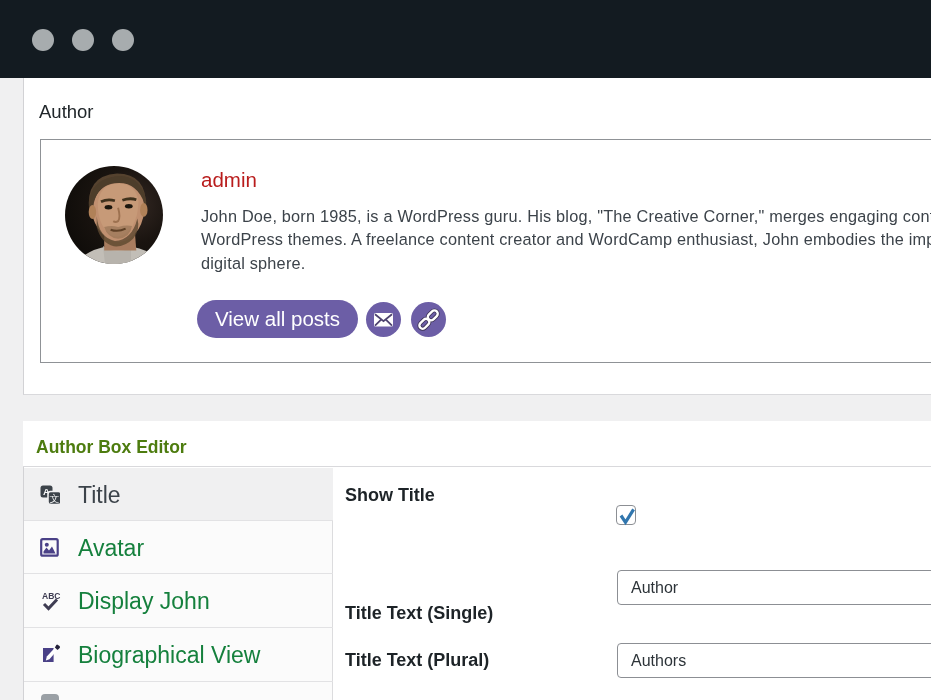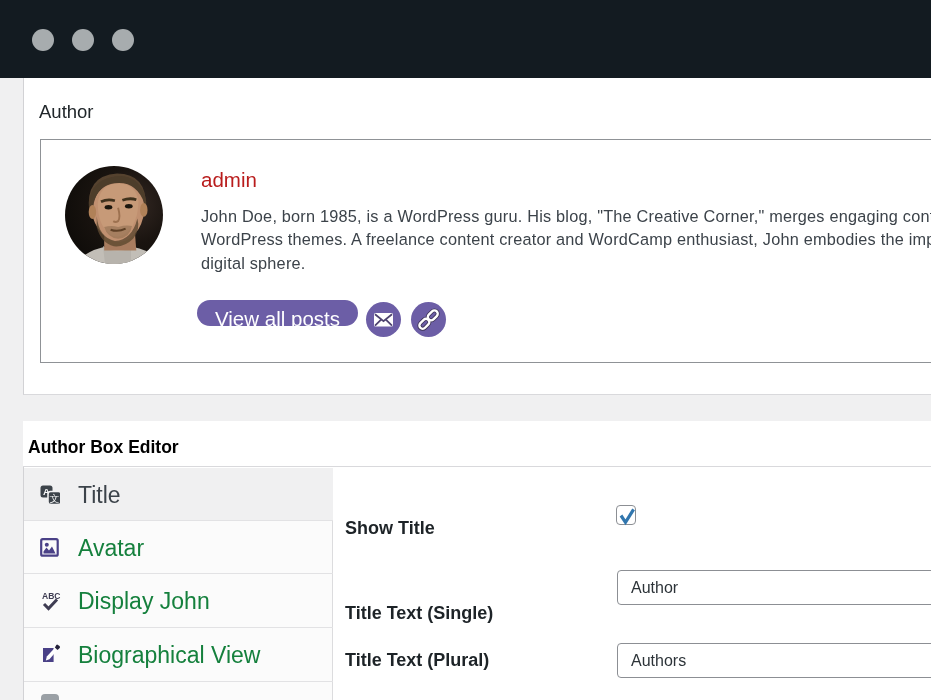--- a/index.html
+++ b/index.html
@@ -12,32 +12,32 @@
   .dot { position:absolute; top:29px; width:22px; height:22px; border-radius:50%; background:#a7acae; }
 
   
   #panel1 { left:23px; top:78px; width:1250px; height:317px; background:#fff;
             border-left:1px solid #d2d2d5; border-bottom:1px solid #d9d9dc; }
   #h-author { left:39px; top:100.5px; font-size:18.5px; color:#20262a; }
   #sabox { left:40px; top:139px; width:1180px; height:224px; border:1px solid #8f9296; background:#fff; }
   #avatar { left:65px; top:166px; width:98px; height:98px; }
   #admin { left:201px; top:168px; font-size:20.5px; color:#b91c1c; }
   #bio { left:201px; top:204.5px; letter-spacing:0.21px; font-size:16.3px; line-height:23.6px; color:#3c434a; white-space:nowrap; }
-  #btn { left:197px; top:300px; width:161px; height:26px; border-radius:19px; background:#6c5ea6;
+  #btn { left:197px; top:300px; width:161px; height:38px; border-radius:19px; background:#6c5ea6;
          color:#fff; font-size:20.5px; text-align:center; line-height:37.5px; }
   .circ { width:35px; height:35px; border-radius:50%; background:#6c5ea6; }
   #circ-mail { left:366px; top:302px; }
   #circ-link { left:411px; top:302px; }
 
   
   #panel2 { left:23px; top:421px; width:1250px; height:279px; background:#fff;
             border:1px solid #d2d2d5; border-right:none; border-bottom:none; }
   #p2head { left:23px; top:421px; width:1250px; height:46px; border-bottom:1px solid #d9d9dc;
             background:#fff; }
-  #p2title { left:28px; top:437px; font-size:17.5px; font-weight:bold; color:#000000; }
+  #p2title { left:36px; top:437px; font-size:17.5px; font-weight:bold; color:#4d7c0f; }
 
   
   #sidebar { left:24px; top:468px; width:309px; height:232px; background:#fbfbfb;
              border-right:1px solid #dcdcde; }
   .srow { position:absolute; left:24px; width:309px; height:53px; }
   .srow .lbl { position:absolute; left:54px; top:50%; transform:translateY(-50%); font-size:23px; }
   .sep { position:absolute; left:24px; width:309px; height:1px; background:#e2e2e4; }
   .purple { color:#15803d; }
 
   
@@ -175,21 +175,21 @@
       <path d="M5.8 16.4 L6.8 12.6 L14.2 4.4 L16.8 6.8 L9.4 15.2 Z" fill="#fff"></path>
       <path d="M14.9 3.6 L17.5 6 L19.7 3.9 Q20.5 3 19.5 2.1 L18 0.9 Q17.1 0.2 16.3 1.1 Z" fill="#24213a"></path>
     </svg>
     <div class="lbl purple">Biographical View</div>
   </div>
   <div class="sep" style="top:681px;"></div>
   <div class="srow" style="top:682px;">
     <div style="position:absolute; left:17px; top:12px; width:18px; height:6px; border-radius:4px 4px 0 0; background:#9aa0a5;"></div>
   </div>
 
-  <div class="flabel" style="top:518px;">Show Title</div>
+  <div class="flabel" style="top:485px;">Show Title</div>
   <div class="abs" id="checkbox">
     <svg style="position:absolute; left:0px; top:0px; overflow:visible;" width="20" height="20" viewBox="0 0 20 20">
       <path d="M4 9.5 L8.5 16.3 L16.6 3.4" stroke="#3176ae" stroke-width="3.2" fill="none"></path>
     </svg>
   </div>
 
   <div class="flabel" style="top:603px;">Title Text (Single)</div>
   <div class="input" style="top:570px;">Author</div>
 
   <div class="flabel" style="top:649.5px;">Title Text (Plural)</div>

